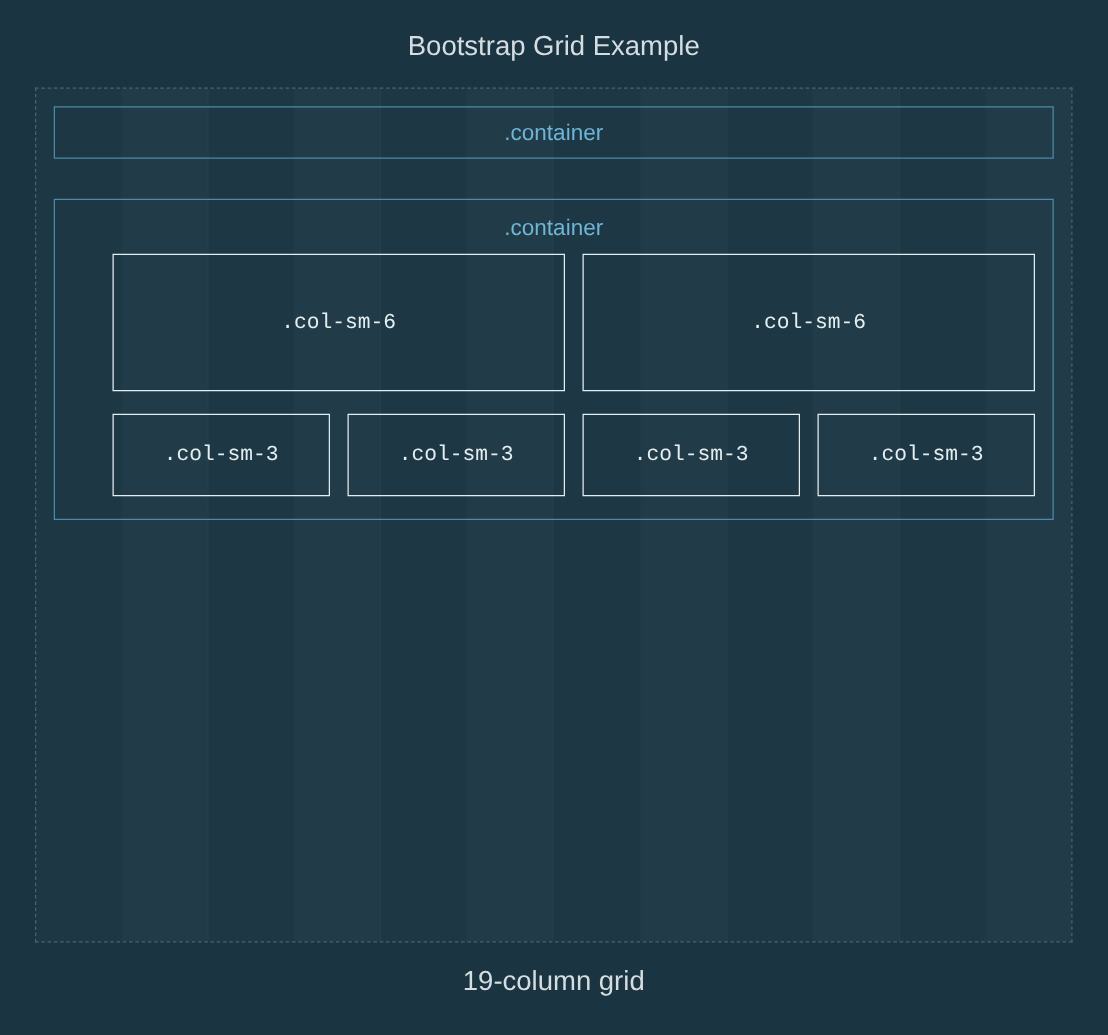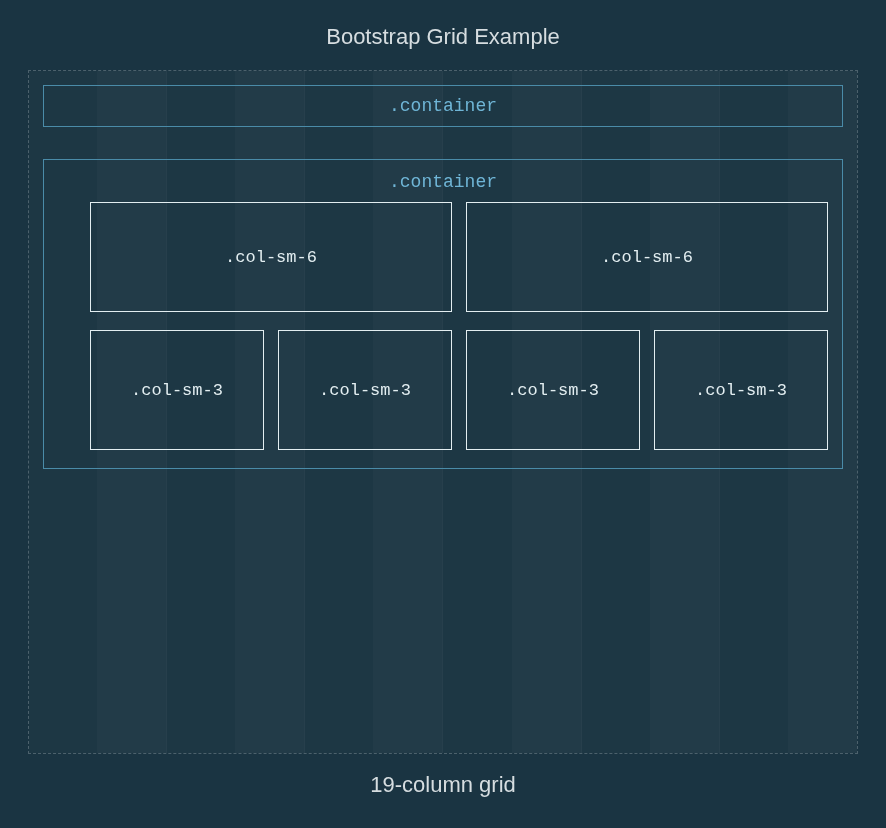--- a/index.html
+++ b/index.html
@@ -49,21 +49,21 @@
     background: rgba(255,255,255,0.015);
   }
   .grid-cols .stripe:nth-child(even) {
     background: rgba(255,255,255,0.035);
   }
   .content {
     position: relative;
     padding: 14px 14px;
   }
   .label {
-    font-family: Liberation Mono, monospace;
+    font-family: Liberation Sans, sans-serif;
     font-size: 18px;
     color: #6fb5d6;
     text-align: center;
   }
   .white-label {
     font-family: "Menlo", "Consolas", "Liberation Mono", monospace;
     font-size: 17px;
     color: #e3eef1;
     text-align: center;
   }
@@ -101,21 +101,21 @@
     flex: 1;
     border: 1px solid #e3eef1;
     height: 110px;
     display: flex;
     align-items: center;
     justify-content: center;
   }
   .col-3 {
     flex: 1;
     border: 1px solid #e3eef1;
-    height: 120px;
+    height: 66px;
     display: flex;
     align-items: center;
     justify-content: center;
   }
 </style>
 </head>
 <body>
 
 <div class="title">Bootstrap Grid Example</div>
 

